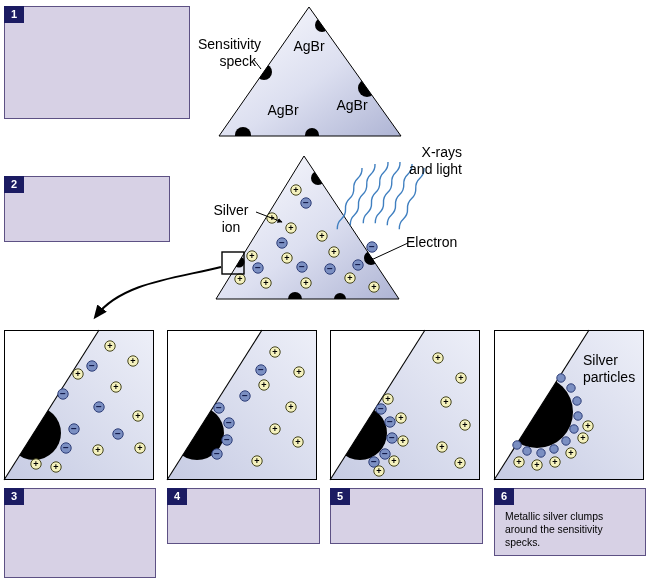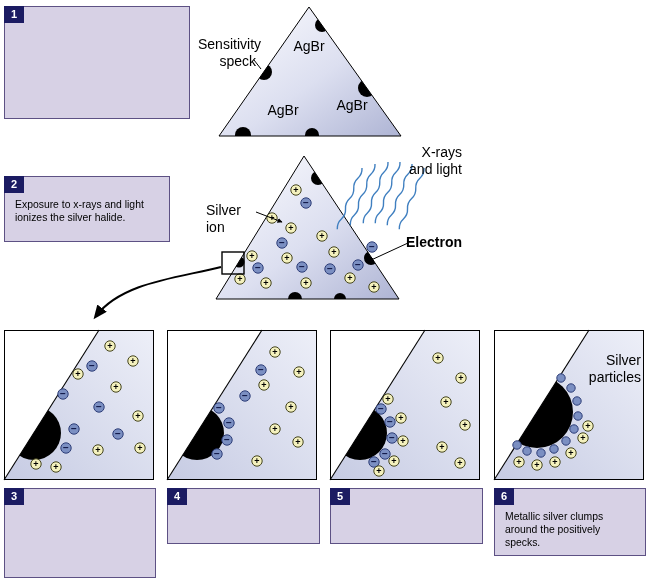--- a/index.html
+++ b/index.html
@@ -287,42 +287,41 @@
         </g>
       </g>
   </svg>
 
   <div class="step-box" style="left:4px;top:6px;width:186px;height:113px;">
     <div class="step-num">1</div>
   </div>
 
   <div class="step-box" style="left:4px;top:176px;width:166px;height:66px;">
     <div class="step-num">2</div>
-    <div class="step-text">Exposure to x-rays and light ionizes the silver halide.</div>
   </div>
 
   <div class="step-box" style="left:4px;top:488px;width:152px;height:90px;">
     <div class="step-num">3</div>
   </div>
 
   <div class="step-box" style="left:167px;top:488px;width:153px;height:56px;">
     <div class="step-num">4</div>
   </div>
 
   <div class="step-box" style="left:330px;top:488px;width:153px;height:56px;">
     <div class="step-num">5</div>
   </div>
 
   <div class="step-box" style="left:494px;top:488px;width:152px;height:68px;">
     <div class="step-num">6</div>
-    <div class="step-text">Metallic silver clumps around the positively specks.</div>
+    <div class="step-text">Metallic silver clumps around the sensitivity specks.</div>
   </div>
 
   <div class="lbl" style="left:198px;top:36px;width:58px;text-align:right;">Sensitivity speck</div>
   <div class="lbl" style="left:289px;top:38px;width:40px;text-align:center;">AgBr</div>
   <div class="lbl" style="left:263px;top:102px;width:40px;text-align:center;">AgBr</div>
   <div class="lbl" style="left:332px;top:97px;width:40px;text-align:center;">AgBr</div>
   <div class="lbl" style="left:402px;top:144px;width:60px;text-align:right;">X-rays and light</div>
-  <div class="lbl" style="left:206px;top:202px;width:50px;text-align:left;">Silver ion</div>
-  <div class="lbl" style="left:406px;top:234px;width:50px;font-weight:bold;">Electron</div>
-  <div class="lbl" style="left:583px;top:352px;width:58px;text-align:right;">Silver particles</div>
+  <div class="lbl" style="left:206px;top:202px;width:50px;text-align:center;">Silver ion</div>
+  <div class="lbl" style="left:406px;top:234px;width:50px;">Electron</div>
+  <div class="lbl" style="left:583px;top:352px;width:58px;text-align:left;">Silver particles</div>
 
 </div>
 
 </body></html>

